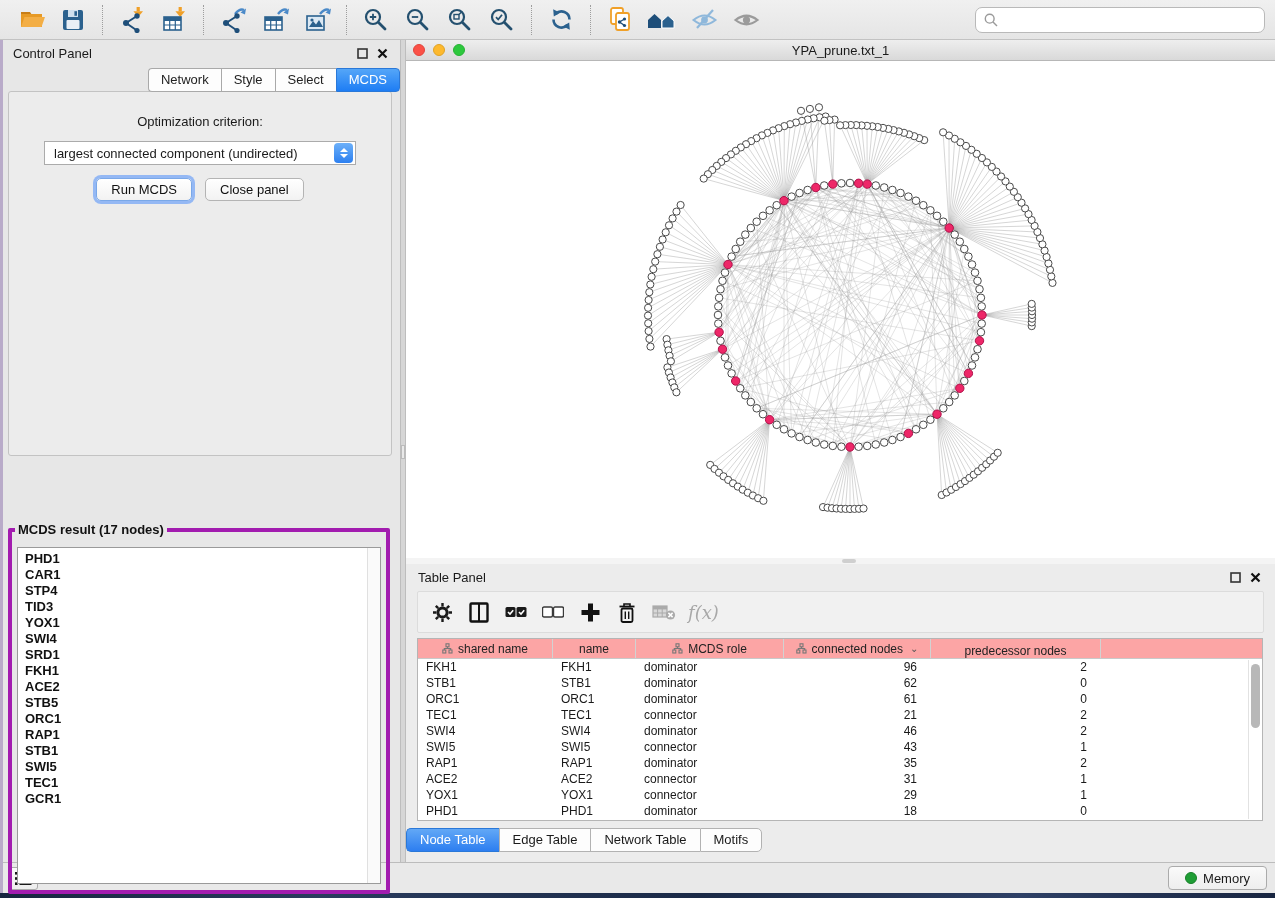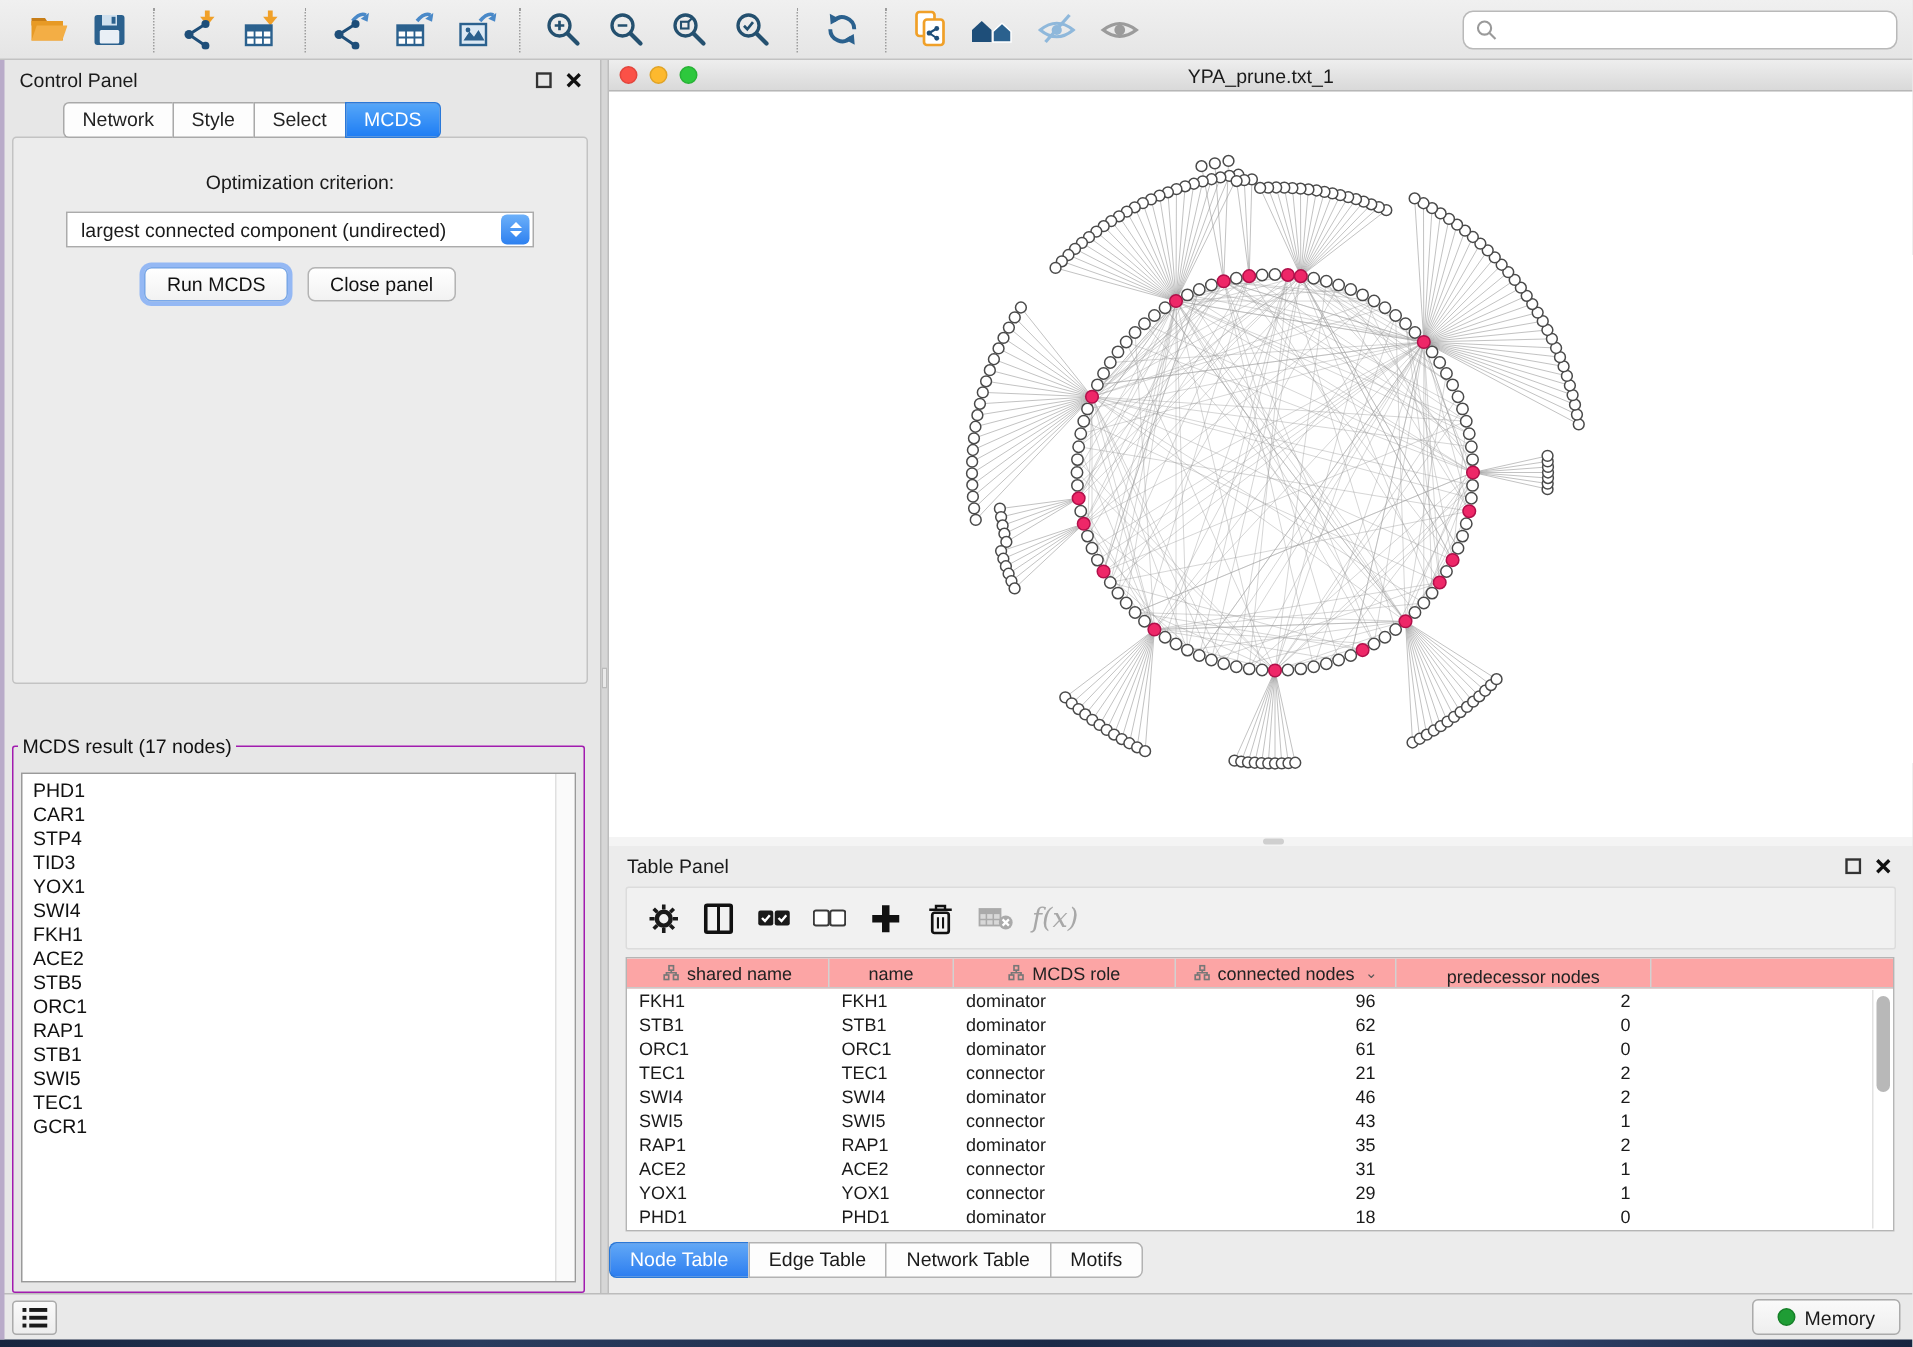--- a/index.html
+++ b/index.html
@@ -19,21 +19,21 @@
 
   
   .main { flex:1; display:flex; min-height:0; }
   .left-strip { position:absolute; left:0; top:40px; bottom:5px; width:3px; background:#b9abc9; z-index:5;}
 
   
   .control-panel { width:400px; flex:0 0 400px; background:#e7e7e7; position:relative; padding-left:3px;}
   .panel-header { height:24px; display:flex; align-items:center; padding:2px 10px 0 10px; font-size:13px; }
   .panel-header .ph-title { flex:1; }
   .ph-btn { width:16px; height:16px; display:flex; align-items:center; justify-content:center; cursor:pointer; margin-left:4px;}
-  .cp-tabs { display:flex; padding-left:39px; position:relative; z-index:2; margin-top:4px; }
+  .cp-tabs { display:flex; padding-left:39px; position:relative; z-index:2; margin-top:4px;justify-content:flex-end; }
   .cp-tab { font-size:13px; padding:3px 12px 4px 12px; background:#fdfdfd; border:1px solid #a9a9a9; border-right:none;
     cursor:pointer; color:#222; }
   .cp-tab:first-child { border-top-left-radius:4px; border-bottom-left-radius:4px; }
   .cp-tab:last-child { border-right:1px solid #a9a9a9; border-top-right-radius:4px; border-bottom-right-radius:4px; }
   .cp-tab.active { background:linear-gradient(#55a6f8,#1e7df4); color:#fff; border-color:#2a78d8; }
   .cp-content { position:relative; top:-1px; margin:0 8px 0 5px; background:#ececec; border:1px solid #c3c3c3;
     border-radius:3px; height:365px; padding-top:22px; }
   .opt-label { text-align:center; font-size:13px; margin-bottom:12px; }
   .dropdown { margin:0 auto; width:312px; height:24px; background:#fff; border:1px solid #ababab; border-radius:0;
     display:flex; align-items:center; cursor:pointer; position:relative; }
@@ -41,22 +41,22 @@
   .dd-stepper { width:19px; height:20px; margin-right:2px; border-radius:4px;
     background:linear-gradient(#6cb0f9,#2d80f0); display:flex; flex-direction:column; align-items:center; justify-content:center; gap:2px;}
   .dd-stepper i { width:0; height:0; border-left:4px solid transparent; border-right:4px solid transparent; }
   .dd-up { border-bottom:4px solid #fff; }
   .dd-down { border-top:4px solid #fff; }
   .btn-row { display:flex; justify-content:center; gap:13px; margin-top:13px; }
   .aq-btn { font-size:13px; font-family:"Liberation Sans",sans-serif; padding:3px 14px; background:linear-gradient(#ffffff,#f2f2f2);
     border:1px solid #b4b4b4; border-radius:5px; cursor:pointer; color:#111; }
   .aq-btn.focus-ring { box-shadow:0 0 0 3px rgba(90,150,250,.6); border-color:#7aa8e8; }
 
-  .result-fieldset { position:absolute; left:8px; right:10px; top:450px; height:372px;
-    border:1px solid #a21caf; border-radius:2px; background:transparent; }
+  .result-fieldset { position:absolute; left:8px; right:10px; top:482px; height:372px;
+    border:4px solid #a21caf; border-radius:2px; background:transparent;font-weight:bold; }
   .result-fieldset legend { font-size:13px; padding:0 3px; margin-left:3px; color:#111; }
   .result-inner { position:absolute; left:5px; right:5px; top:10px; bottom:6px; background:#fff; border:1px solid #9a9a9a; overflow:hidden; }
   .result-list { position:absolute; inset:0 13px 0 0; padding:3px 0 0 7px; }
   .result-item { font-size:13px; line-height:16px; color:#111; }
   .result-scroll { position:absolute; right:0; top:0; bottom:0; width:13px; background:#fafafa; border-left:1px solid #e0e0e0; }
 
   
   .v-splitter { width:6px; flex:0 0 6px; background:#d6d6d6; position:relative; cursor:col-resize; border-left:1px solid #bdbdbd; border-right:1px solid #bdbdbd;}
   .v-grip { position:absolute; top:405px; left:0; right:0; height:14px; background:#e9e9e9; border:1px solid #bbb; }
 
@@ -304,20 +304,21 @@
       <fieldset class="result-fieldset">
         <legend>MCDS result (17 nodes)</legend>
         <div class="result-inner">
           <div class="result-list" id="result-list">
               <div class="result-item">PHD1</div>
               <div class="result-item">CAR1</div>
               <div class="result-item">STP4</div>
               <div class="result-item">TID3</div>
               <div class="result-item">YOX1</div>
               <div class="result-item">SWI4</div>
+              <div class="result-item">SRD1</div>
               <div class="result-item">FKH1</div>
               <div class="result-item">ACE2</div>
               <div class="result-item">STB5</div>
               <div class="result-item">ORC1</div>
               <div class="result-item">RAP1</div>
               <div class="result-item">STB1</div>
               <div class="result-item">SWI5</div>
               <div class="result-item">TEC1</div>
               <div class="result-item">GCR1</div>
             </div>

